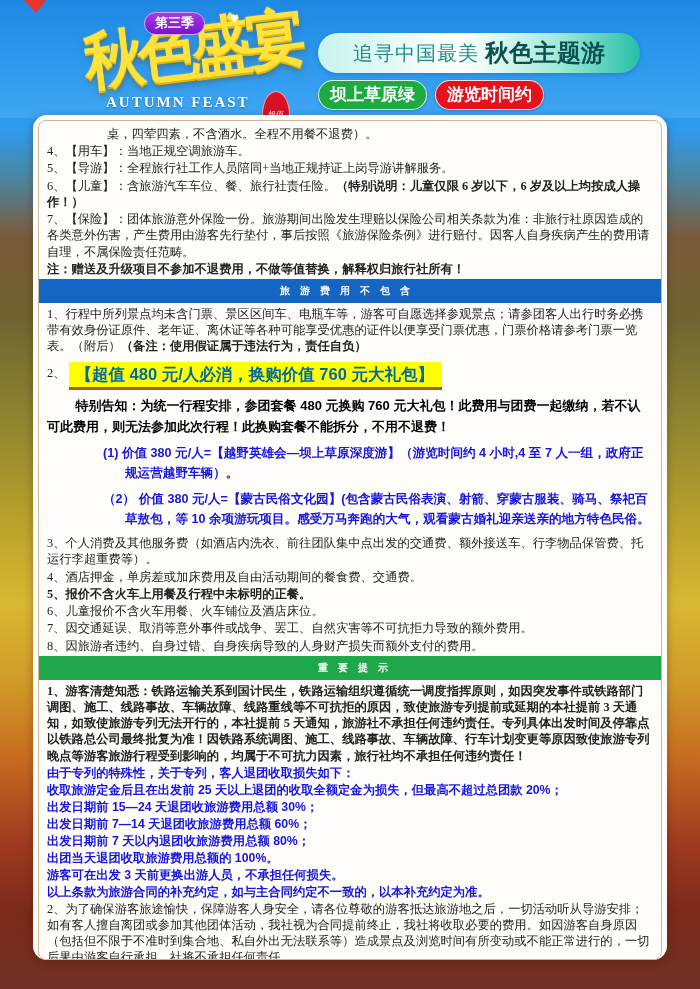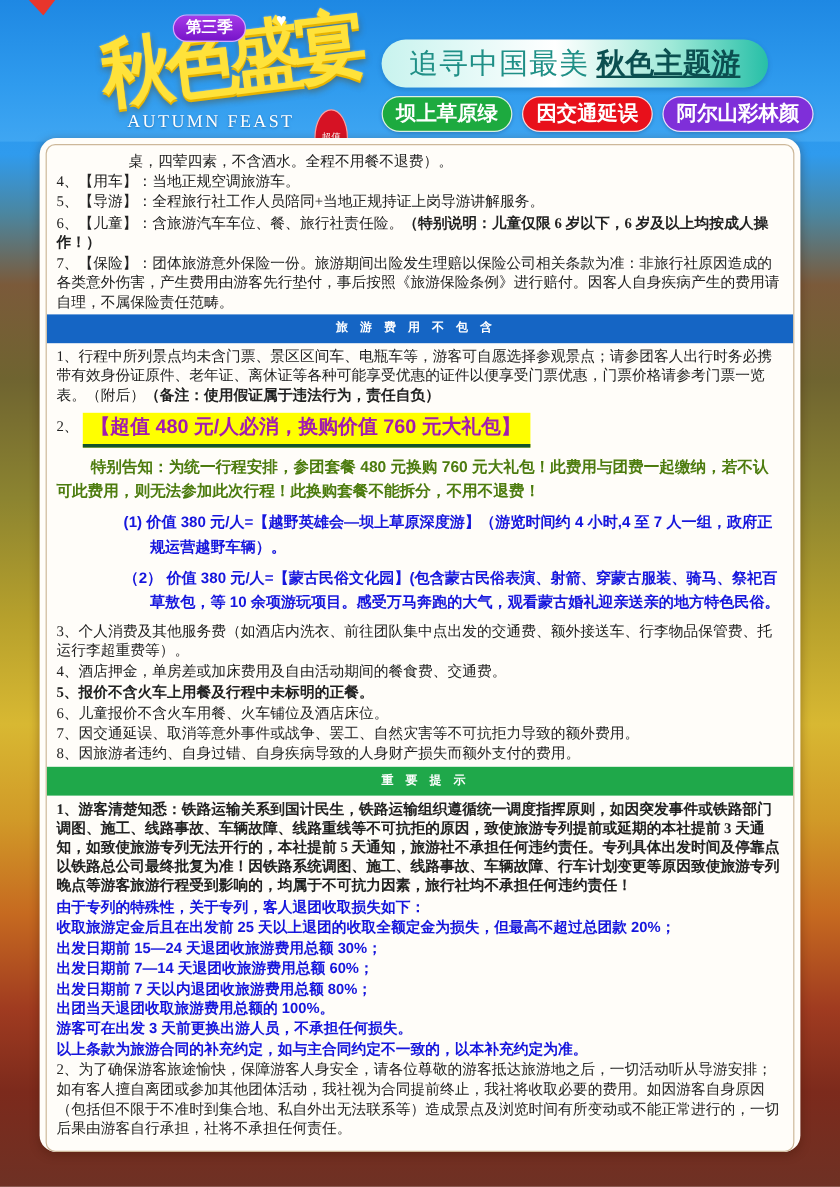--- a/index.html
+++ b/index.html
@@ -21,53 +21,53 @@
     font-weight:900;font-size:60px;line-height:1;color:#ffe23a;letter-spacing:-6px;
     transform:rotate(-7deg) scaleY(1.05);white-space:nowrap;
     text-shadow:0 2px 0 #e8b400,0 4px 6px rgba(90,60,0,.45),0 0 2px #fff8;}
   .season-pill{position:absolute;left:62px;top:6px;z-index:3;
     background:linear-gradient(180deg,#a63ae8,#7714c9);color:#fff;
     font-family:"Liberation Sans",sans-serif;font-weight:bold;font-size:13px;
     padding:1px 10px 2px;border-radius:999px;border:1px solid #d9a6ff;}
   .logo-heart{position:absolute;left:148px;top:4px;color:#fff;font-size:15px;z-index:3;}
   .logo-sub{position:absolute;left:24px;top:88px;color:#fefefe;font-size:15px;
     letter-spacing:2px;font-family:"Liberation Serif",serif;white-space:nowrap;
-    text-shadow:0 1px 2px rgba(0,60,120,.5);}
+    text-shadow:0 1px 2px rgba(0,60,120,.5);font-weight:bold;}
   .logo-stamp{position:absolute;left:180px;top:85px;background:#d61224;color:#fff;
     font-family:"Liberation Sans",sans-serif;font-size:8px;line-height:14px;height:15px;
     padding:16px 5px;border-radius:50%/48%;border:1px solid #ff9f9f;white-space:nowrap;}
   .tagline{position:absolute;left:318px;top:33px;width:322px;height:40px;
     border-radius:999px;display:flex;align-items:center;justify-content:center;gap:6px;
     background:linear-gradient(90deg,#c8f3ee 0%,#ffffff 45%,#9fe9d8 75%,#27bfa7 100%);
     box-shadow:0 2px 4px rgba(0,60,120,.25);white-space:nowrap;}
-  .tagline-light{color:#1f8f86;font-size:24px;letter-spacing:1px;}
-  .tagline-bold{color:#0b4f50;font-family:"Liberation Sans",sans-serif;font-weight:900;font-size:24px;letter-spacing:0px;text-decoration:underline;}
+  .tagline-light{color:#1f8f86;font-size:20px;letter-spacing:1px;}
+  .tagline-bold{color:#0b4f50;font-family:"Liberation Sans",sans-serif;font-weight:900;font-size:24px;letter-spacing:0px;}
   .badge-row{position:absolute;left:318px;top:80px;display:flex;gap:8px;}
   .badge{color:#fff;font-family:"Liberation Sans",sans-serif;font-weight:bold;
     font-size:17px;padding:2px 11px 3px;border-radius:999px;border:1px solid rgba(255,255,255,.85);
     white-space:nowrap;box-shadow:0 1px 3px rgba(0,40,90,.3);}
   
   .card{position:absolute;left:33px;top:115px;width:634px;height:845px;background:#fffdf9;
     border-radius:14px;box-shadow:0 2px 8px rgba(60,20,0,.35);overflow:hidden;}
   .card-inner{margin:5px;height:831px;border:1px solid #cdb89a;border-radius:8px;
     padding:5px 8px 2px;overflow:hidden;color:#222;font-size:12.3px;line-height:1.32;}
   .p{margin:0 0 1px;}
   .indent1{padding-left:60px;}
   .bold{font-weight:bold;}
   .note-line{font-weight:bold;margin:1px 0 2px;}
   .banner{margin:2px -8px 3px;height:24px;line-height:24px;text-align:center;color:#fff;
     font-family:"Liberation Sans",sans-serif;font-weight:bold;font-size:10px;letter-spacing:10px;}
   .banner.blue{background:#1565c4;}
   .banner.green{background:#1fa84a;padding-left:16px;}
   .hl-row{margin:7px 0 6px;display:flex;align-items:flex-start;}
   .hl-num{flex:0 0 auto;padding-top:3px;}
-  .hl{display:inline-block;background:#ffff00;color:#a21caf;
+  .hl{display:inline-block;background:#ffff00;color:#0369a1;
     font-family:"Liberation Sans",sans-serif;font-weight:900;font-size:16.5px;
-    padding:2px 8px 2px 6px;border-bottom:3px solid #14532d;margin-left:4px;text-align:right;}
-  .red-para{color:#4d7c0f;font-family:"Liberation Sans",sans-serif;font-weight:bold;
+    padding:2px 8px 2px 6px;border-bottom:3px solid #a16207;margin-left:4px;text-align:right;}
+  .red-para{color:#000000;font-family:"Liberation Sans",sans-serif;font-weight:bold;
     font-size:13px;line-height:1.55;text-indent:2.2em;margin:0 0 6px;}
   .blue-sub{color:#1616dd;font-family:"Liberation Sans",sans-serif;font-weight:bold;
     font-size:12.6px;line-height:1.6;margin:6px 0;padding-left:78px;text-indent:-22px;}
   .blue-line{color:#1616dd;font-family:"Liberation Sans",sans-serif;font-weight:bold;
     font-size:12.3px;line-height:1.38;}
 </style>
 </head>
 <body>
 
 <div class="header">
@@ -78,33 +78,33 @@
     <div class="logo-heart">♥</div>
     <div class="logo-sub">AUTUMN FEAST</div>
     <div class="logo-stamp">超值</div>
   </div>
   <div class="tagline">
     <span class="tagline-light">追寻中国最美</span>
     <span class="tagline-bold">秋色主题游</span>
   </div>
   <div class="badge-row">
     <span class="badge" style="background:#1daa3f">坝上草原绿</span>
-    <span class="badge" style="background:#e8101b">因交通延误</span>
-    <span class="badge" style="background:#7f2fd9">阿尔山彩林颜</span>
+    <span class="badge" style="background:#e8101b">游览时间约</span>
   </div>
 </div>
 
 <div class="card">
   <div class="card-inner">
 
     <div class="p indent1">桌，四荤四素，不含酒水。全程不用餐不退费）。</div>
     <div class="p">4、【用车】：当地正规空调旅游车。</div>
     <div class="p">5、【导游】：全程旅行社工作人员陪同+当地正规持证上岗导游讲解服务。</div>
     <div class="p"><span>6、【儿童】：含旅游汽车车位、餐、旅行社责任险。</span><span class="bold">（特别说明：儿童仅限 6 岁以下，6 岁及以上均按成人操作！）</span></div>
     <div class="p">7、【保险】：团体旅游意外保险一份。旅游期间出险发生理赔以保险公司相关条款为准：非旅行社原因造成的各类意外伤害，产生费用由游客先行垫付，事后按照《旅游保险条例》进行赔付。因客人自身疾病产生的费用请自理，不属保险责任范畴。</div>
+    <div class="note-line">注：赠送及升级项目不参加不退费用，不做等值替换，解释权归旅行社所有！</div>
 
     <div class="banner blue">旅游费用不包含</div>
 
     <div class="p"><span>1、行程中所列景点均未含门票、景区区间车、电瓶车等，游客可自愿选择参观景点；请参团客人出行时务必携带有效身份证原件、老年证、离休证等各种可能享受优惠的证件以便享受门票优惠，门票价格请参考门票一览表。（附后）</span><span class="bold">（备注：使用假证属于违法行为，责任自负）</span></div>
 
     <div class="hl-row">
       <span class="hl-num">2、</span>
       <span class="hl">【超值 480 元/人必消，换购价值 760 元大礼包】</span>
     </div>
 

